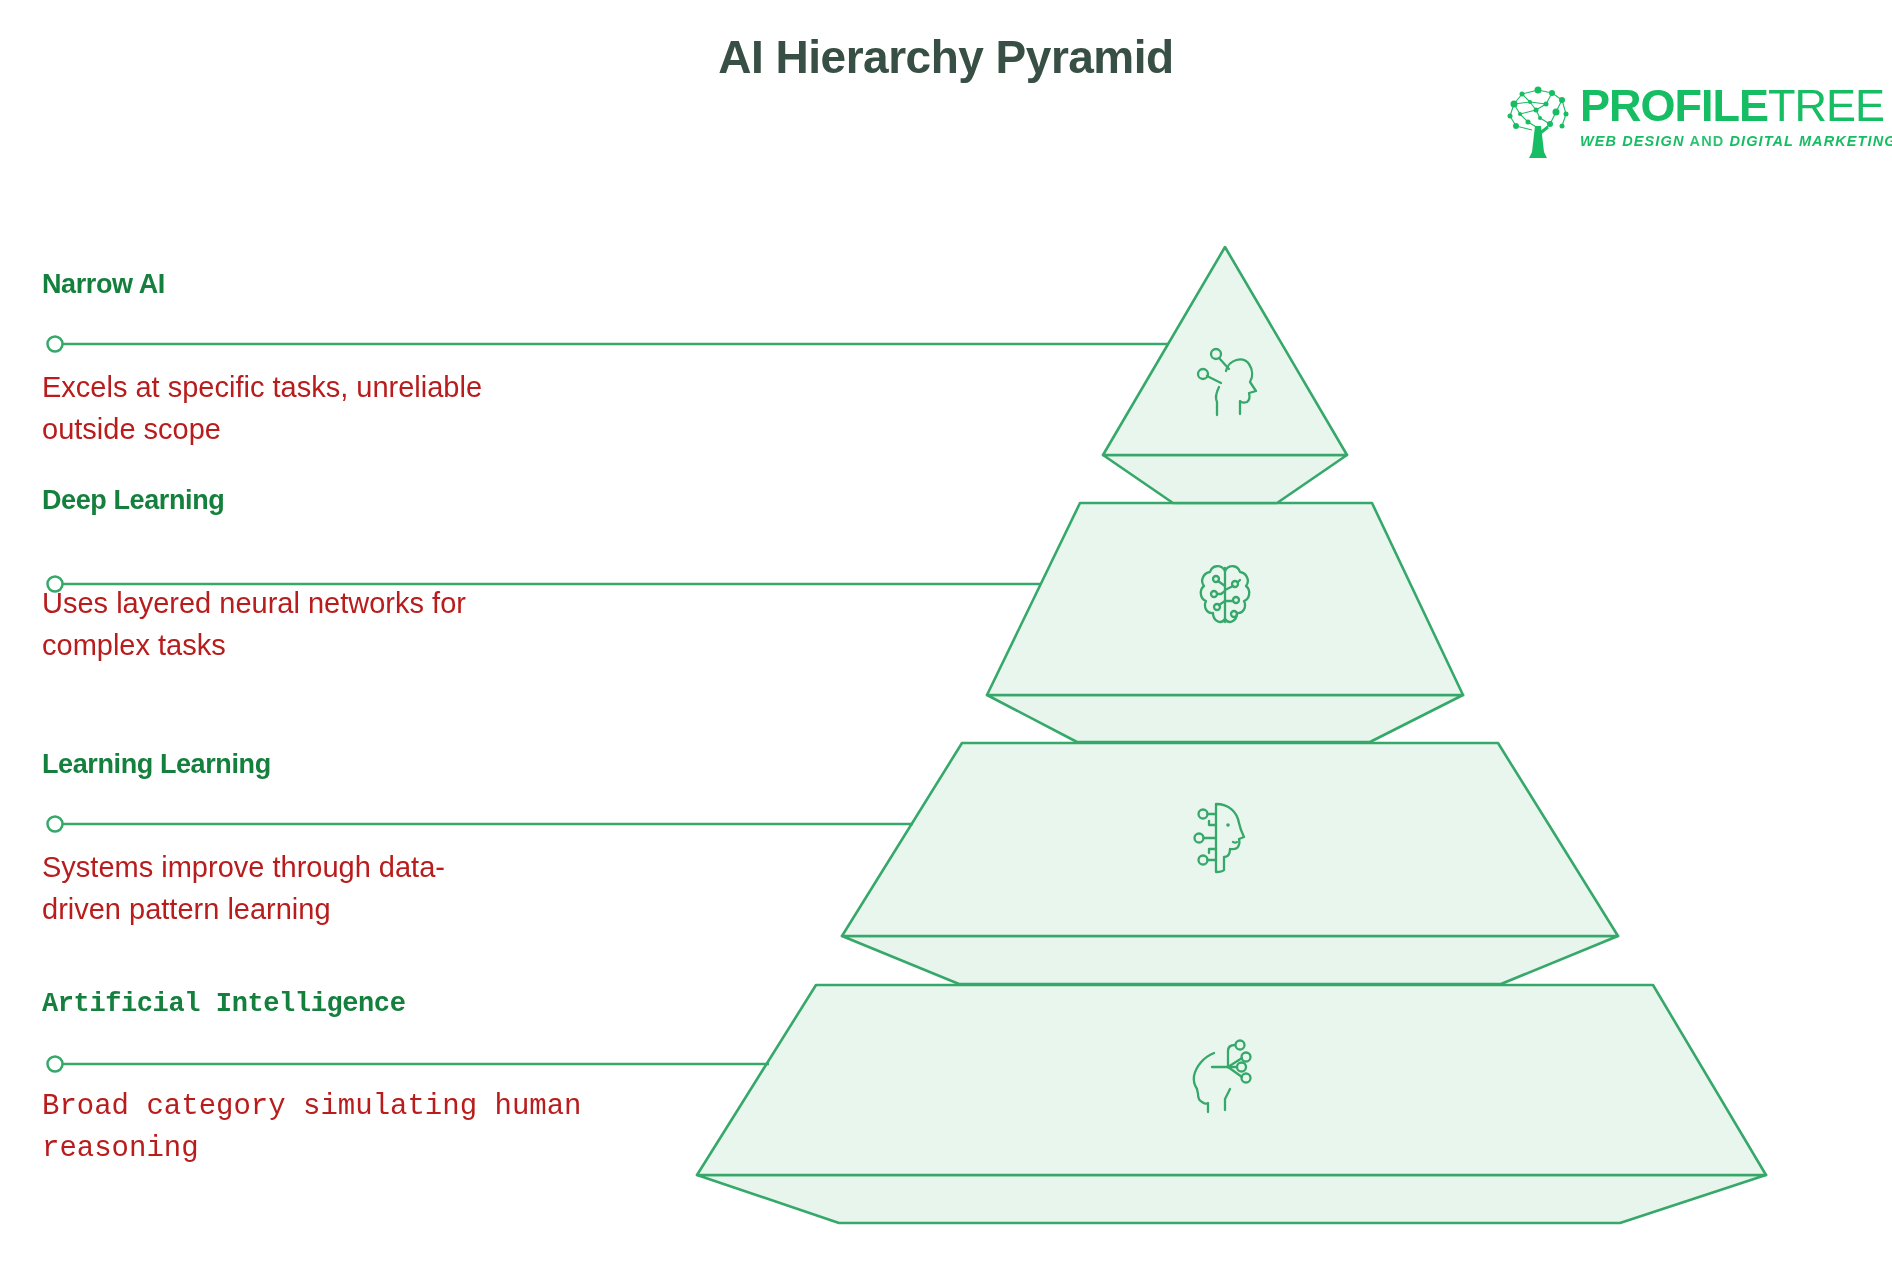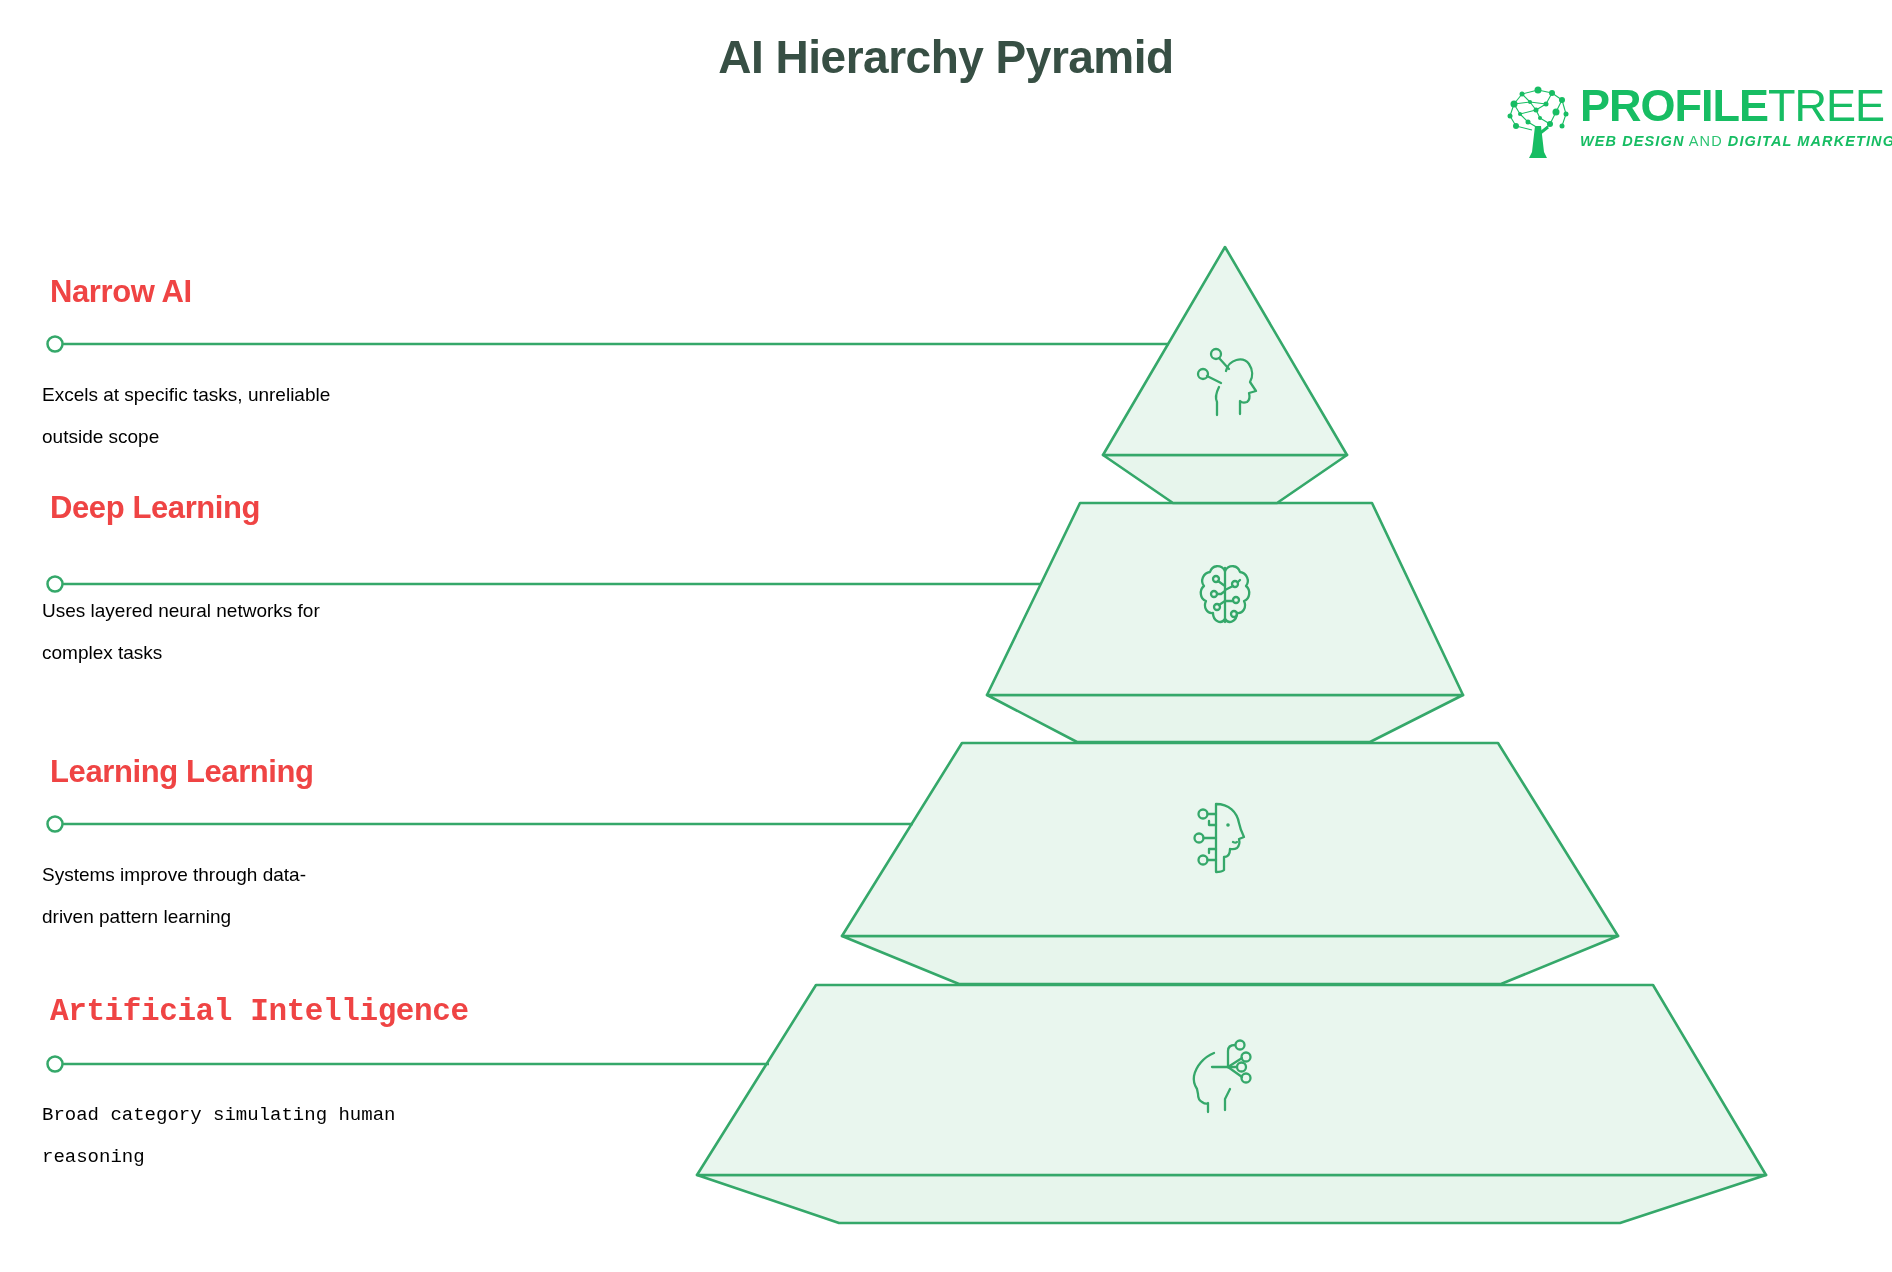--- a/index.html
+++ b/index.html
@@ -47,52 +47,52 @@
   .brand-bold { font-weight: 700; }
   .brand-thin { font-weight: 400; }
   .tagline-line {
     margin-top: 5px;
     font-size: 14.5px;
     letter-spacing: 1.1px;
     color: #17bd63;
     white-space: nowrap;
   }
   .tag-bold { font-weight: 700; font-style: italic; }
-  .tag-light { font-weight: 400; opacity: 0.9; }
+  .tag-light { font-weight: 700; opacity: 0.9; }
   
   .diagram {
     position: absolute;
     top: 0;
     left: 0;
   }
   .tier-face { fill: #e9f6ee; stroke: #35a86a; stroke-width: 2.6; stroke-linejoin: round; }
   .tier-flap { fill: #e7f5ec; stroke: #35a86a; stroke-width: 2.6; stroke-linejoin: round; }
   .connector { stroke: #35a86a; stroke-width: 2.5; }
   .connector-dot { fill: #ffffff; stroke: #35a86a; stroke-width: 2.5; }
   .icon-stroke { fill: none; stroke: #35a86a; stroke-width: 2.3; stroke-linecap: round; stroke-linejoin: round; }
   .icon-dot { fill: #35a86a; stroke: none; }
   
   .level-label {
     position: absolute;
     left: 42px;
     width: 580px;
   }
   .level-heading {
-    margin: 8px;
-    font-size: 31px;
+    margin: 0;
+    font-size: 27px;
     line-height: 36px;
     font-weight: 700;
     letter-spacing: -0.4px;
-    color: #ef4444;
+    color: #15803d;
   }
   .level-desc {
     margin: 64px 0 0 0;
-    font-size: 19px;
+    font-size: 29px;
     line-height: 42px;
-    color: #000000;
+    color: #b91c1c;
   }
   .desc-line { display: block; }
   .lvl-1 { top: 266px; }
   .lvl-2 { top: 482px; }
   .lvl-3 { top: 746px; }
   .lvl-4 { top: 986px; font-family: Liberation Mono, monospace; }
 </style>
 </head>
 <body>
 

